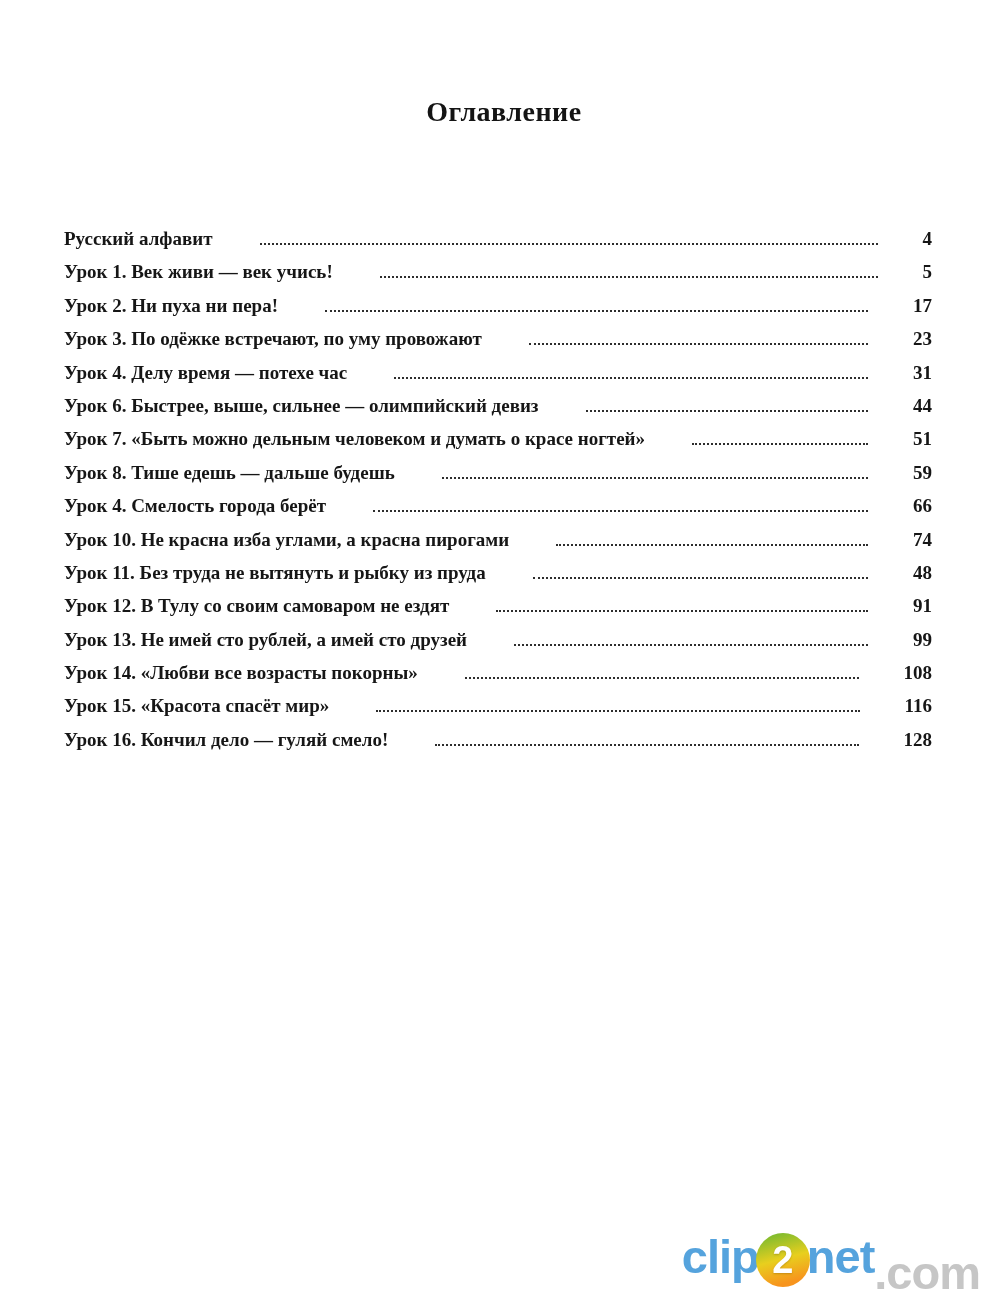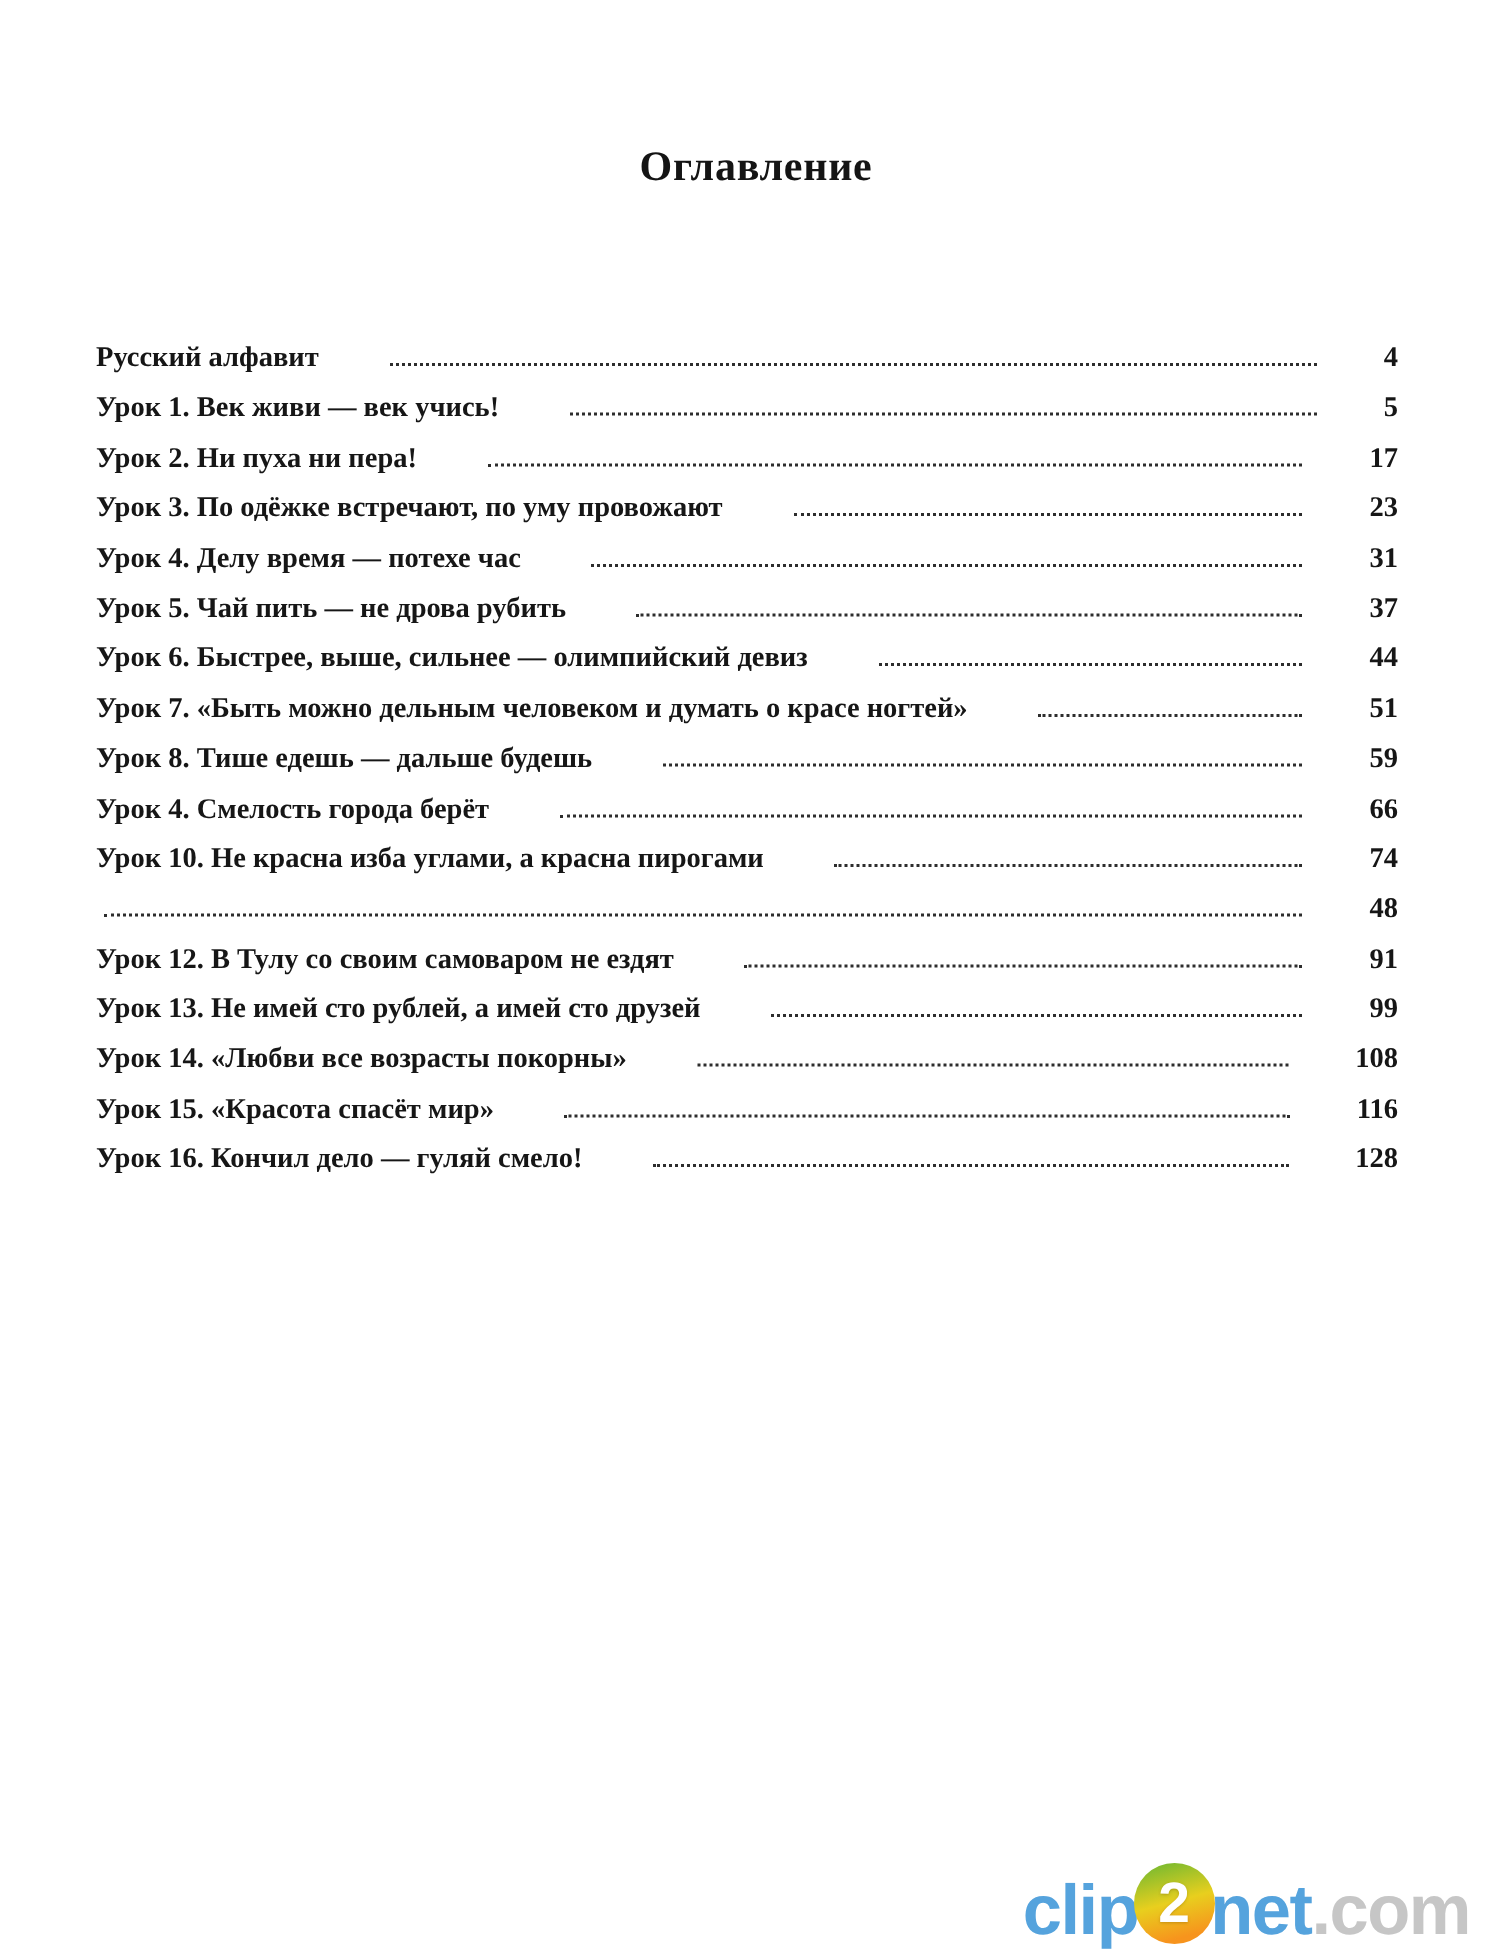--- a/index.html
+++ b/index.html
@@ -64,21 +64,21 @@
     flex: 0 0 auto;
     text-align: right;
   }
 
   
   .watermark {
     position: absolute;
     right: 20px;
     bottom: 4px;
     display: flex;
-    align-items: flex-end;
+    align-items: flex-start;
     font-family: "Liberation Sans", sans-serif;
     font-weight: bold;
     font-size: 47px;
     letter-spacing: -1px;
     line-height: 1;
     user-select: none;
   }
 
   .wm-blue  { color: var(--wm-blue, #55a3dd); }
   .wm-gray  { color: var(--wm-gray, #c6c6c6); font-weight: bold; margin-top: 16px; }
@@ -138,25 +138,20 @@
     <span class="leader"></span>
     <span class="toc-page">23</span>
   </div>
 
   <div class="toc-row">
     <span class="toc-label">Урок 4. Делу время — потехе час</span>
     <span class="leader"></span>
     <span class="toc-page">31</span>
   </div>
 
-  <div class="toc-row">
-    <span class="toc-label">Урок 5. Чай пить — не дрова рубить</span>
-    <span class="leader"></span>
-    <span class="toc-page">37</span>
-  </div>
 
   <div class="toc-row">
     <span class="toc-label">Урок 6. Быстрее, выше, сильнее — олимпийский девиз</span>
     <span class="leader"></span>
     <span class="toc-page">44</span>
   </div>
 
   <div class="toc-row">
     <span class="toc-label">Урок 7. «Быть можно дельным человеком и думать о красе ногтей»</span>
     <span class="leader"></span>
@@ -175,20 +170,21 @@
     <span class="toc-page">66</span>
   </div>
 
   <div class="toc-row">
     <span class="toc-label">Урок 10. Не красна изба углами, а красна пирогами</span>
     <span class="leader"></span>
     <span class="toc-page">74</span>
   </div>
 
   <div class="toc-row">
+    <span class="toc-label">Урок 11. Без труда не вытянуть и рыбку из пруда</span>
     <span class="leader"></span>
     <span class="toc-page">48</span>
   </div>
 
   <div class="toc-row">
     <span class="toc-label">Урок 12. В Тулу со своим самоваром не ездят</span>
     <span class="leader"></span>
     <span class="toc-page">91</span>
   </div>
 

